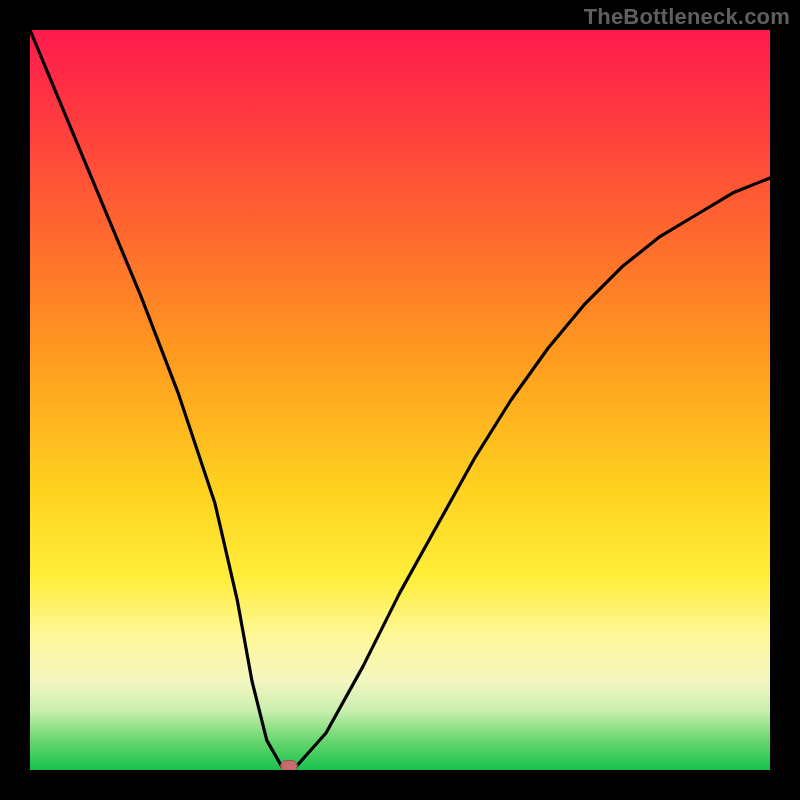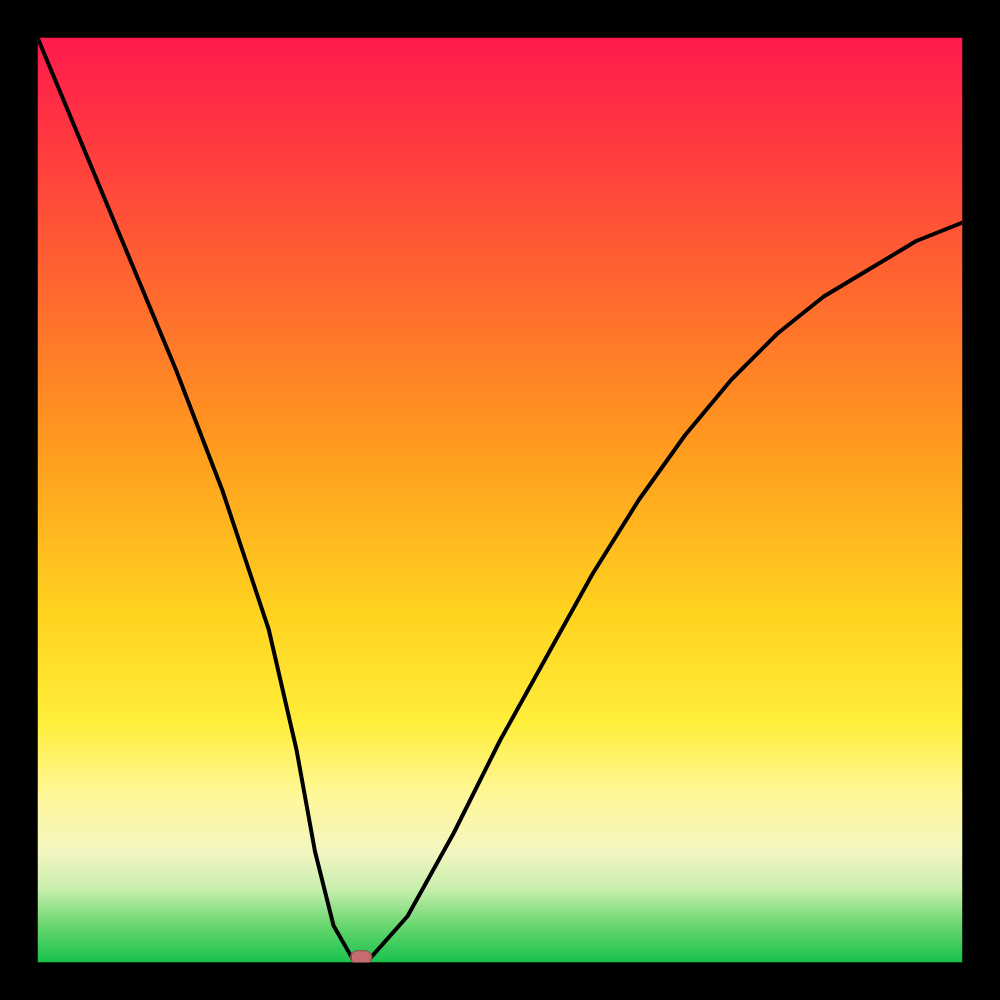--- a/index.html
+++ b/index.html
@@ -62,20 +62,21 @@
     background: #c66b6f;
     outline: 1px solid #9a4f52;
     transform: translate(-50%, -50%);
     z-index: 3;
   }
 </style>
 </head>
 <body>
 
 <div class="stage">
+  <div class="watermark">TheBottleneck.com</div>
 
   <div class="plot">
     <div class="gradient"></div>
     <svg class="curve" viewBox="0 0 740 740" preserveAspectRatio="none">
       <path id="curve-path" d="M0.0 0.0 L37.0 88.8 L74.0 177.6 L111.0 266.4 L148.0 362.6 L185.0 473.6 L207.2 569.8 L222.0 651.2 L236.8 710.4 L251.6 736.3 L259.0 740.0 L266.4 736.3 L296.0 703.0 L333.0 636.4 L370.0 562.4 L407.0 495.8 L444.0 429.2 L481.0 370.0 L518.0 318.2 L555.0 273.8 L592.0 236.8 L629.0 207.2 L666.0 185.0 L703.0 162.8 L740.0 148.0" fill="none" stroke="#000" stroke-width="3.2" stroke-linecap="round" stroke-linejoin="round"></path>
     </svg>
     <div class="marker" id="min-marker" style="left: 259px; top: 736px;"></div>
   </div>
 </div>
 

